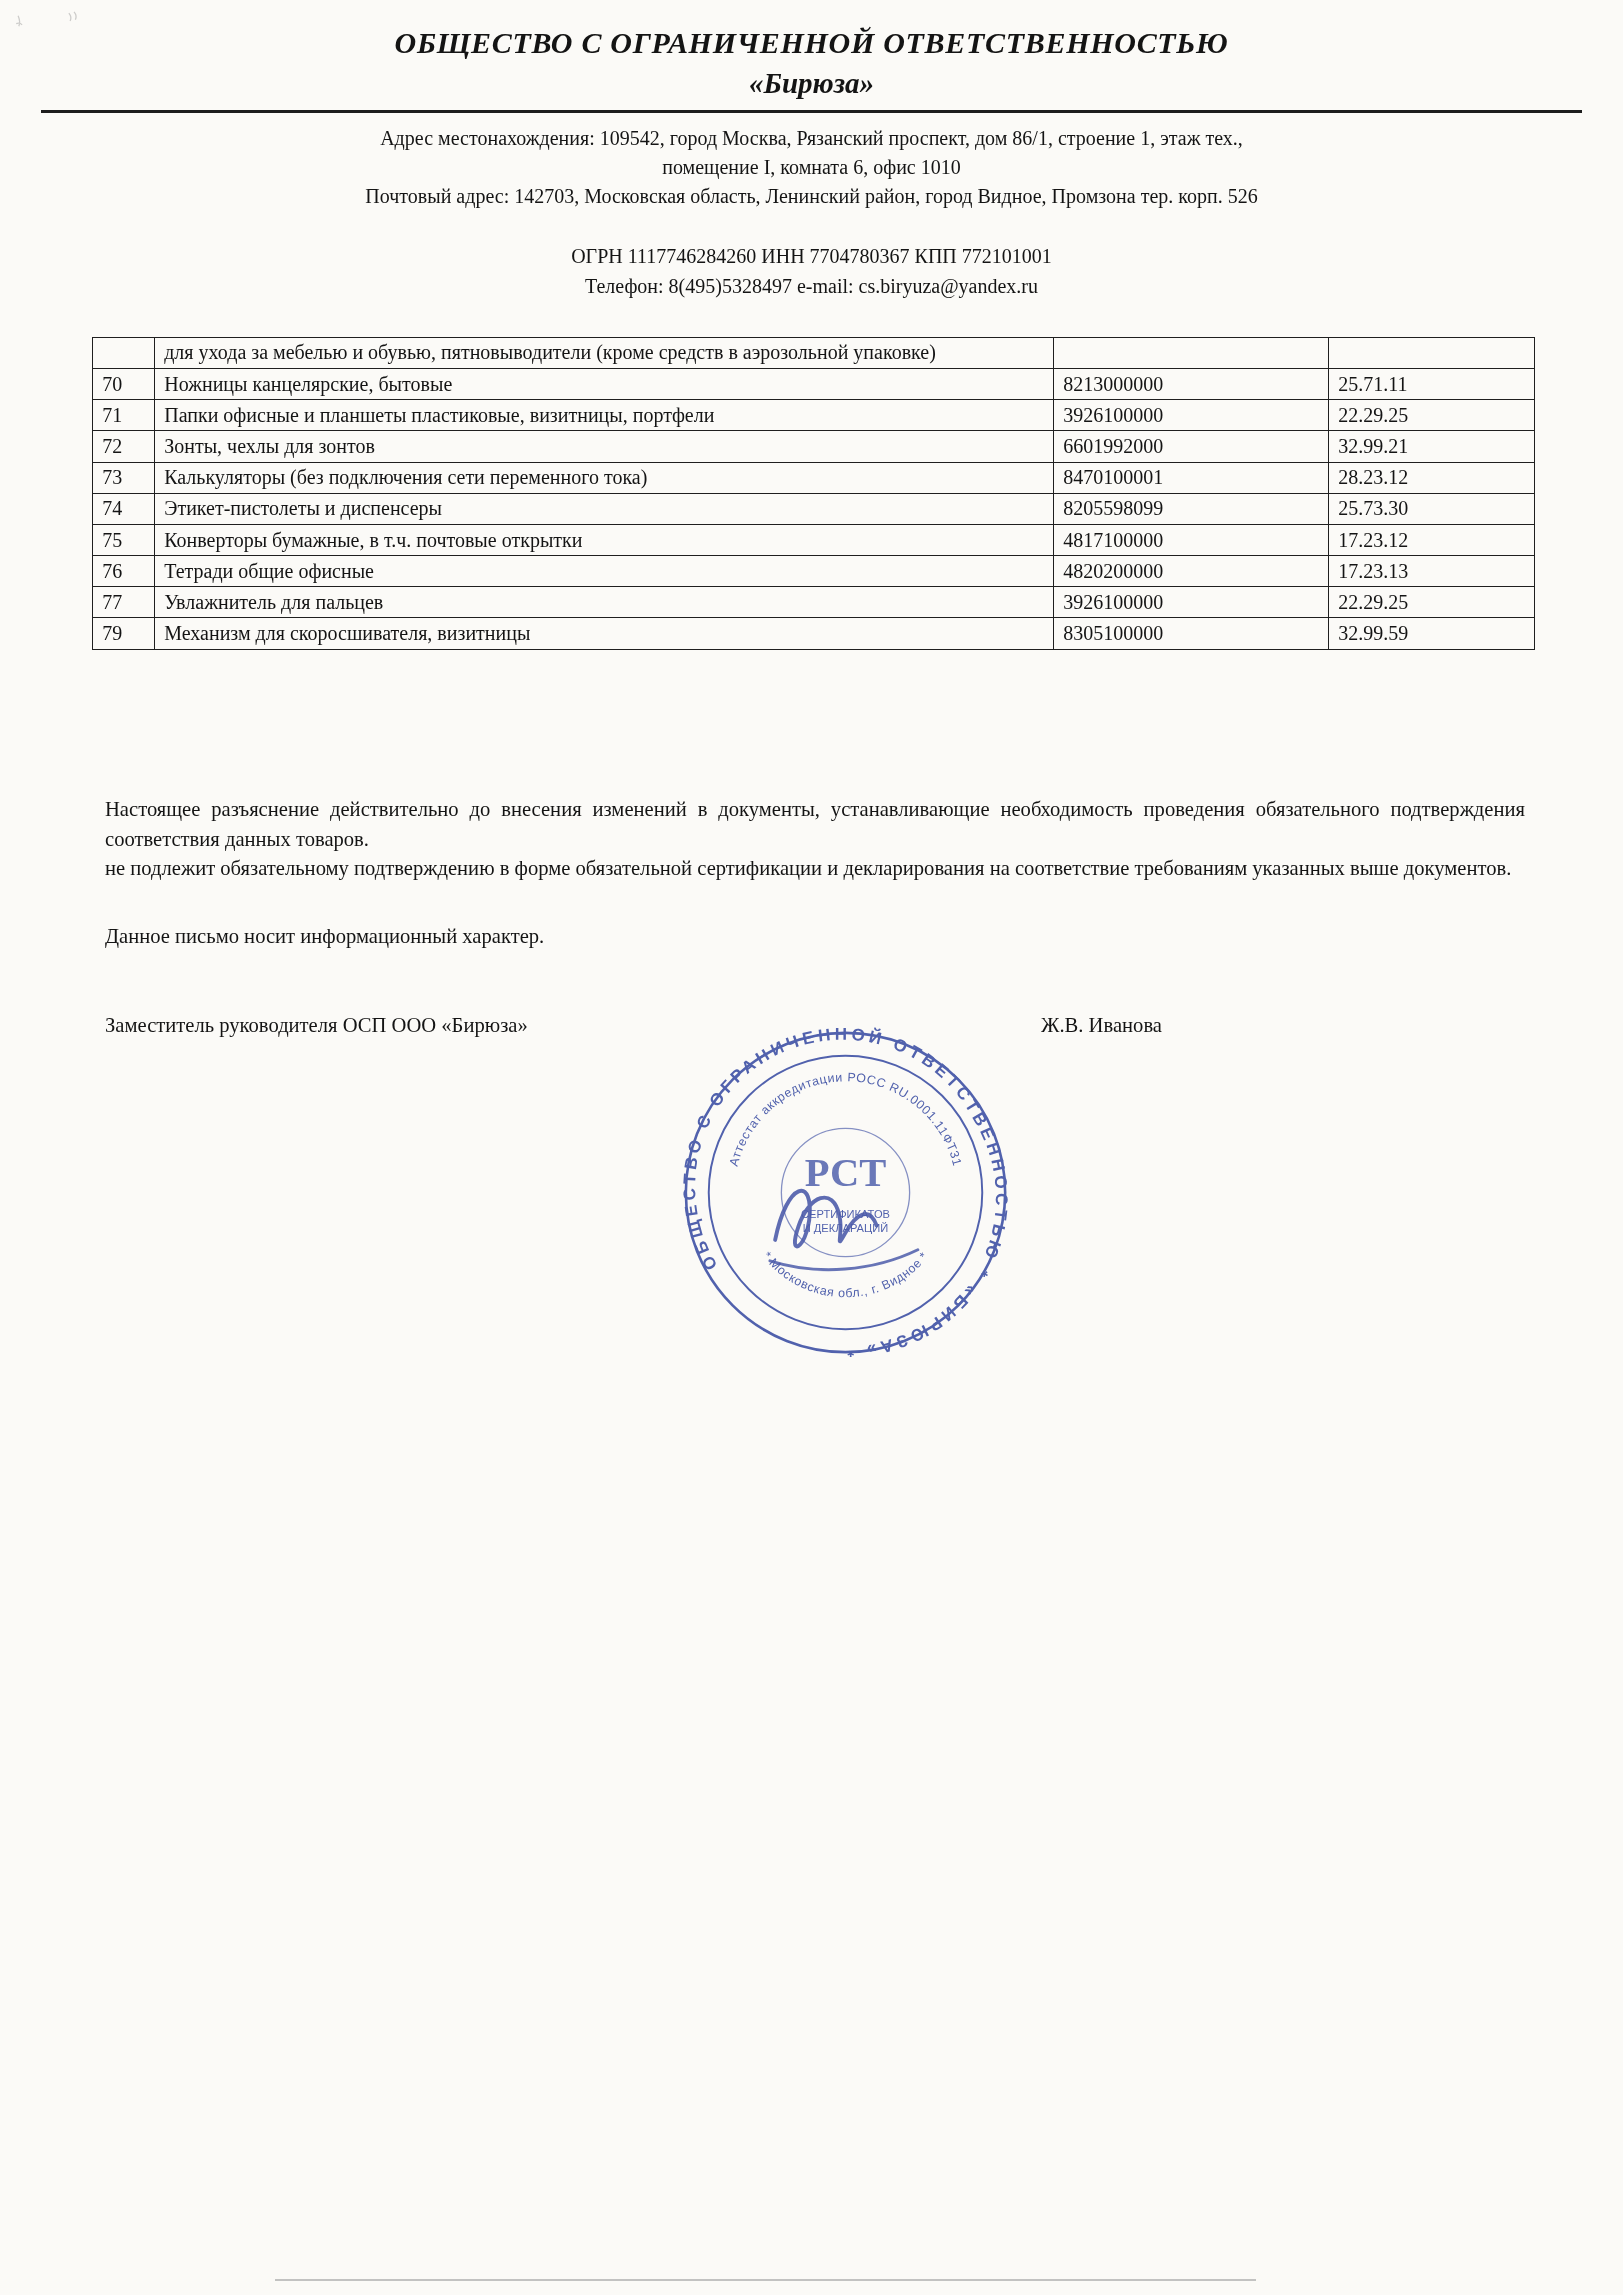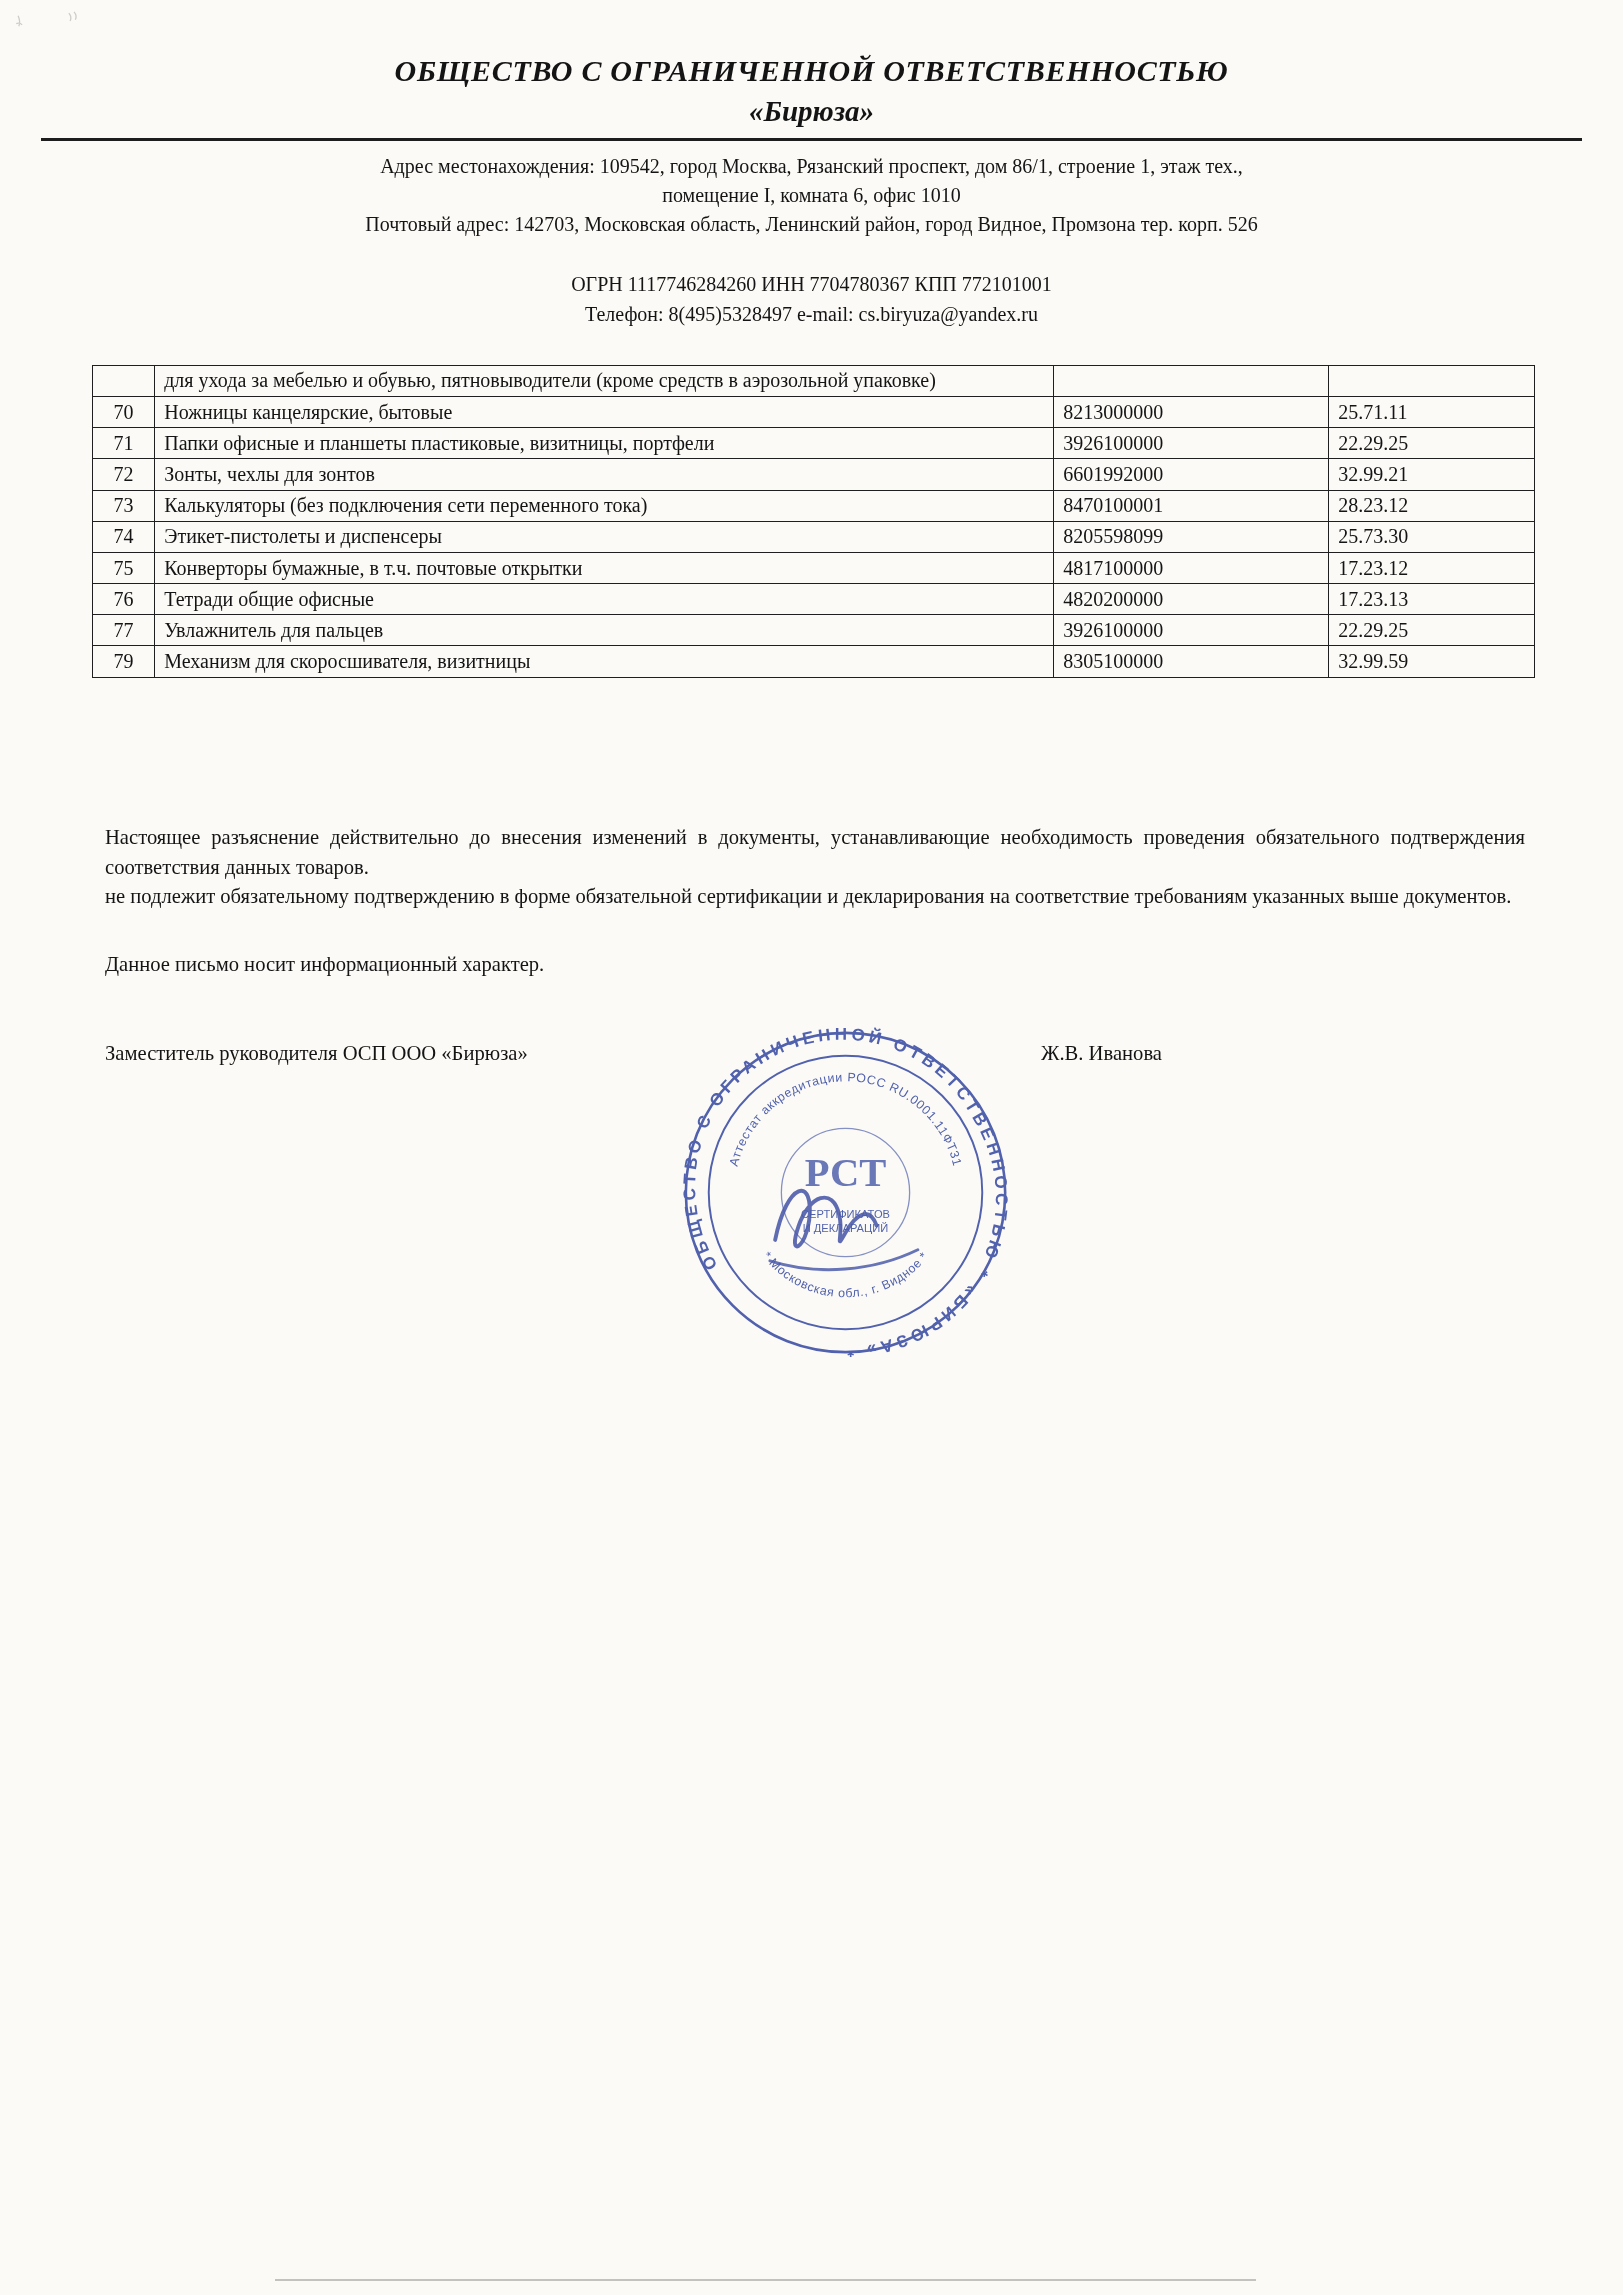--- a/index.html
+++ b/index.html
@@ -7,21 +7,21 @@
   .page {
     position: relative;
     width: 1623px;
     height: 2295px;
     margin: 0 auto;
     background: #fbfaf7;
     color: #141414;
     font-family: "Liberation Serif", serif;
     overflow: hidden;
   }
-  .letterhead { padding-top: 54px; text-align: center; }
+  .letterhead { padding-top: 26px; text-align: center; }
   .org-line1 {
     font-size: 30px; font-weight: bold; font-style: italic;
     letter-spacing: 0.7px; margin: 0;
   }
   .org-line2 {
     font-size: 29px; font-weight: bold; font-style: italic;
     margin: 6.5px 0 0 0;
   }
   .head-rule {
     height: 3.3px; background: #1d1d1d; border: none;
@@ -44,21 +44,21 @@
   }
   table.goods td {
     border: 1.3px solid #1f1f1f;
     font-size: 20px;
     line-height: 1.25;
     padding: 2.6px 9.2px;
     vertical-align: top;
     overflow: hidden;
     white-space: normal;
   }
-  td.c-num { width: 62px; text-align: center; padding-left: 11.8px; }
+  td.c-num { width: 62px; text-align: left; padding-left: 11.8px; }
   td.c-name { width: 899px; }
   td.c-code { width: 275px; }
   td.c-okpd { width: 206px; }
   .body-text { margin: 145px 98px 0 105px; }
   .body-text p {
     margin: 0; font-size: 20.6px; line-height: 1.45;
   }
   .p-justify { text-align: justify; }
   .p2 { margin-top: 34px !important; }
   .p3 { margin-top: 38px !important; }

